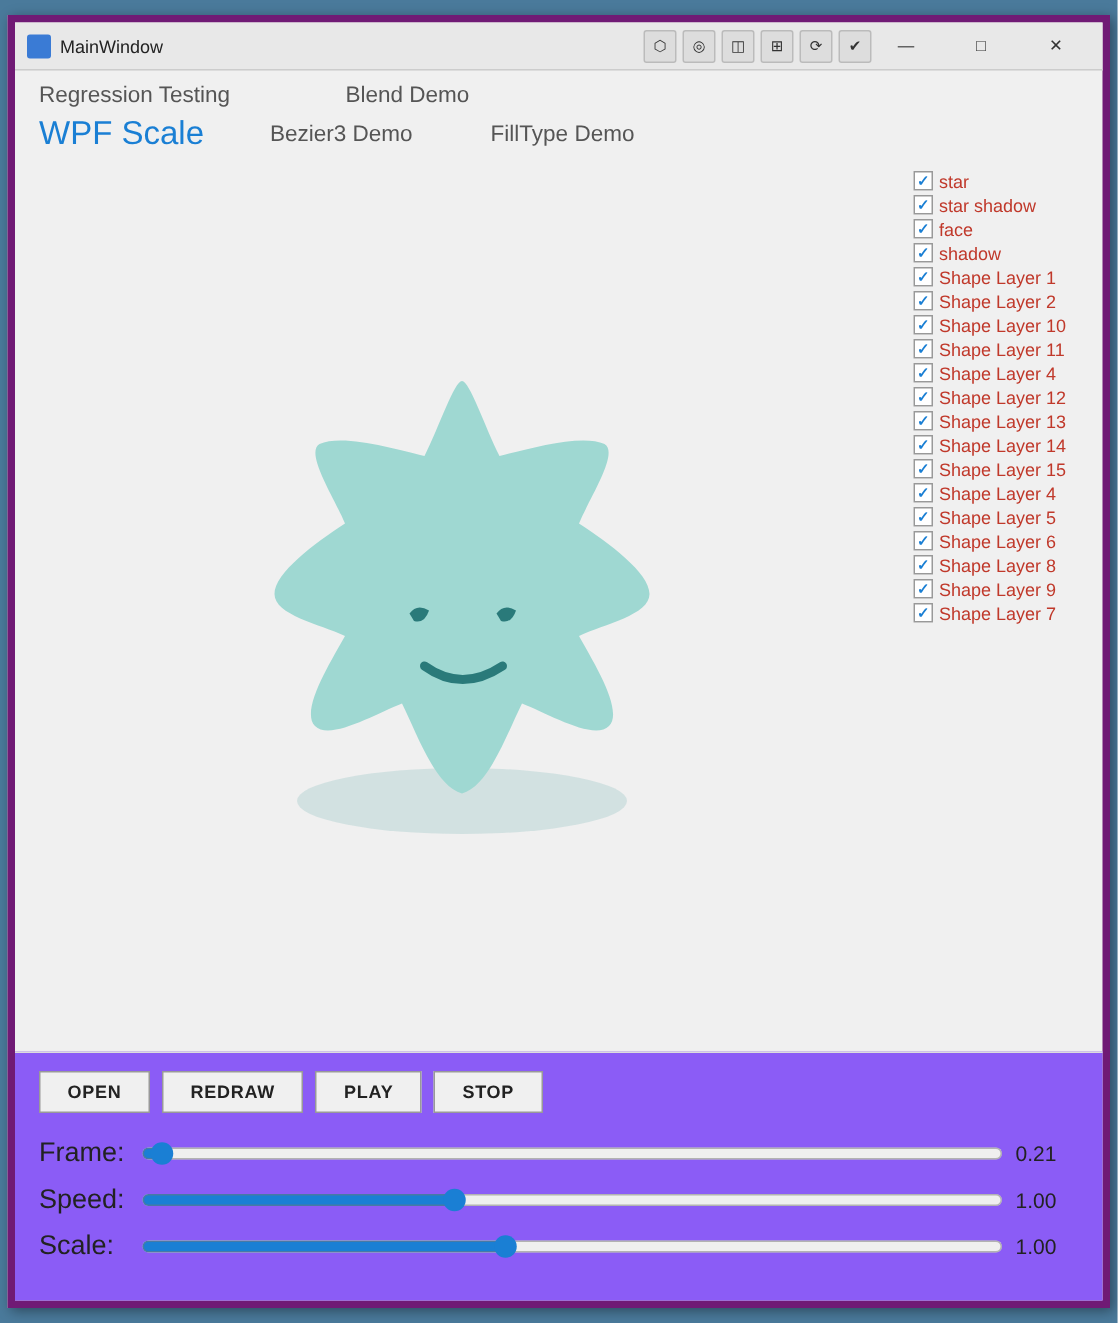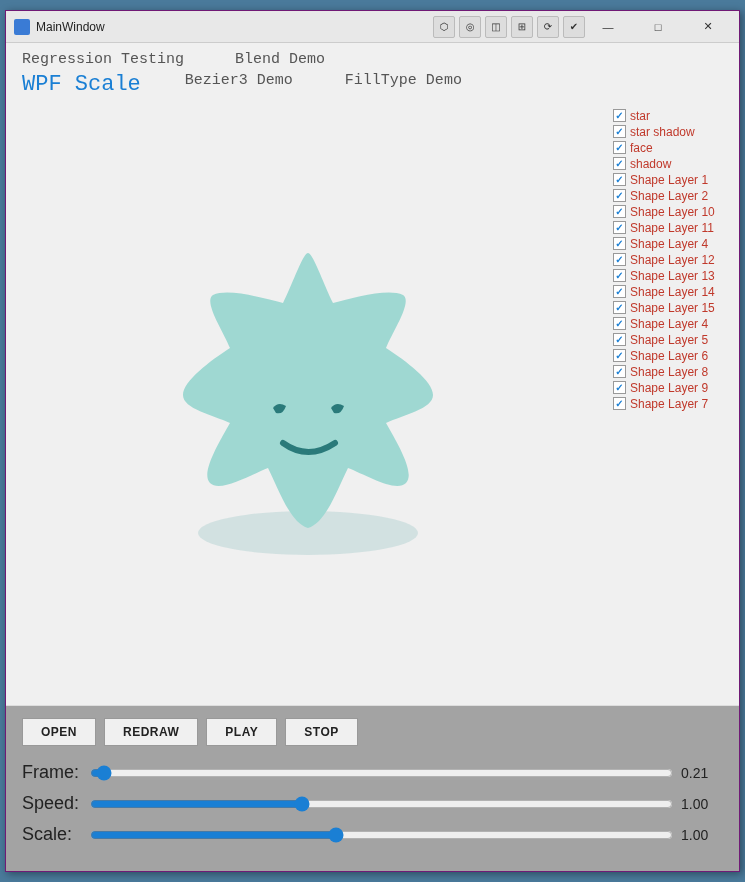--- a/index.html
+++ b/index.html
@@ -9,21 +9,21 @@
       display: flex;
       justify-content: center;
       align-items: center;
       width: 745px;
       height: 882px;
     }
     .window {
       width: 735px;
       height: 862px;
       background: #f0f0f0;
-      border: 1px solid #701a75;
+      border: 5px solid #701a75;
       box-shadow: 2px 2px 8px rgba(0,0,0,0.4);
       display: flex;
       flex-direction: column;
     }
     .titlebar {
       background: #e8e8e8;
       height: 32px;
       display: flex;
       align-items: center;
       padding: 0 8px;
@@ -73,25 +73,24 @@
       cursor: pointer;
       font-size: 11px;
       color: #333;
       display: flex;
       align-items: center;
       justify-content: center;
     }
 
     .nav-area {
       display: flex;
-      align-items: flex-start;
+      align-items: center;
       padding: 8px 16px 4px 16px;
       gap: 0;
       flex-shrink: 0;
-      font-family: Liberation Mono, monospace;
     }
     .nav-link {
       font-size: 15px;
       color: #555;
       cursor: pointer;
       margin-right: 32px;
       text-decoration: none;
     }
     .nav-link.active {
       color: #1a7fd4;
@@ -155,21 +154,21 @@
       font-size: 10px;
       color: #1a7fd4;
       font-weight: bold;
     }
     .layer-name {
       color: #c0392b;
     }
 
     .bottom-area {
       padding: 12px 16px 16px 16px;
-      background: #a3a3a3;
+      background: #8b5cf6;
       flex-shrink: 0;
       border-top: 1px solid #ddd;
     }
     .buttons-row {
       display: flex;
       gap: 8px;
       margin-bottom: 16px;
       justify-content: flex-start;
     }
     .action-btn {
@@ -223,21 +222,21 @@
     </div>
     <div class="titlebar-controls">
       <button class="win-btn">—</button>
       <button class="win-btn">□</button>
       <button class="win-btn close">✕</button>
     </div>
   </div>
 
   <div class="nav-area">
     <a class="nav-link">Regression Testing</a>
-    <a class="nav-link" style="margin-left:19px;">Blend Demo</a>
+    <a class="nav-link" style="margin-left:45px;">Blend Demo</a>
   </div>
   <div class="nav-area" style="padding-top:0;">
     <a class="nav-link active">WPF Scale</a>
     <a class="nav-link" style="margin-left:12px;">Bezier3 Demo</a>
     <a class="nav-link" style="margin-left:20px;">FillType Demo</a>
   </div>
 
   <div class="content-area">
 
     <div class="animation-panel">

